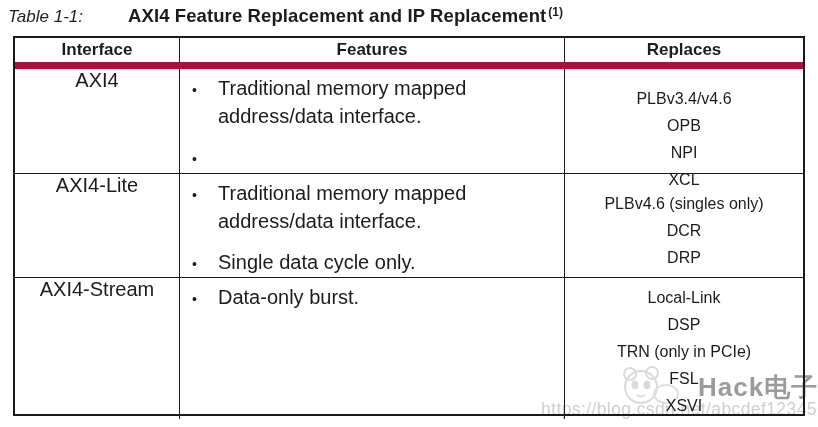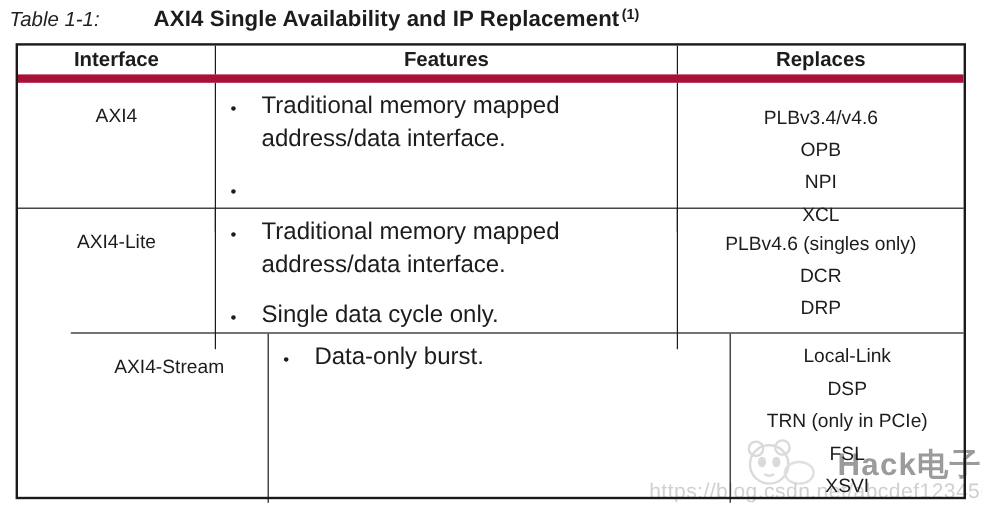--- a/index.html
+++ b/index.html
@@ -21,24 +21,24 @@
   .header-row{height:24px;}
   .hcell{
     display:flex;align-items:center;justify-content:center;
     font-weight:bold;font-size:17px;border-left:1px solid var(--border,#1a1a1a);
   }
   .hcell.c1{border-left:none;}
   .red-rule{height:7px;background:var(--accent,#A81238);}
   .body-row{border-top:1px solid var(--border,#1a1a1a);}
   .body-row.row0{border-top:none;height:104px;}
   .body-row.row1{height:103px;}
-  .body-row.row2{height:136px;margin-left:44px;}
+  .body-row.row2{height:136px;}
   .cell{border-left:1px solid var(--border,#1a1a1a);box-sizing:border-box;overflow:visible;}
   .cell.c1{border-left:none;}
-  .interface-cell{text-align:center;padding-top:20px;font-size:16px;}
+  .interface-cell{text-align:center;padding-top:0;font-size:20px;}
   .features-cell{padding:5px 8px 0 12px;font-size:20px;line-height:28px;}
   .bullet-item{display:flex;margin-bottom:13px;}
   .bullet{width:26px;flex:none;font-size:14px;padding-top:2px;}
   .bullet-text{max-width:260px;}
   .replaces-cell{text-align:center;font-size:16px;line-height:27px;padding-top:16px;}
   .body-row.row2 .replaces-cell{padding-top:6px;}
   
   .wm-logo{position:absolute;left:616px;top:364px;opacity:.55;}
   .wm-text{
     position:absolute;left:698px;top:370px;font-size:26px;color:var(--wmtext,#9b9b9b);
@@ -62,21 +62,21 @@
       <ellipse cx="19" cy="21" rx="3.4" ry="4.4" fill="#bdbdbd"></ellipse>
       <ellipse cx="31" cy="21" rx="3.4" ry="4.4" fill="#bdbdbd"></ellipse>
       <ellipse cx="50" cy="30" rx="12" ry="9" fill="none" stroke="#c6c6c6" stroke-width="2"></ellipse>
       <path d="M21 31 q4 3 8 0" fill="none" stroke="#bdbdbd" stroke-width="2"></path>
     </svg>
   </div>
   <div class="wm-text">Hack电子</div>
   <div class="wm-url">https://blog.csdn.net/abcdef123456gg</div>
 
   <div class="title-line">
-    <span class="t-label">Table 1-1:</span><span class="t-text">AXI4 Single Availability and IP Replacement</span><span class="t-sup">(1)</span>
+    <span class="t-label">Table 1-1:</span><span class="t-text">AXI4 Feature Replacement and IP Replacement</span><span class="t-sup">(1)</span>
   </div>
 
   <div class="axi-table">
     <div class="header-row grid3">
       <div class="hcell c1">Interface</div>
       <div class="hcell c2">Features</div>
       <div class="hcell c3">Replaces</div>
     </div>
     <div class="red-rule"></div>
     <div id="rows">

